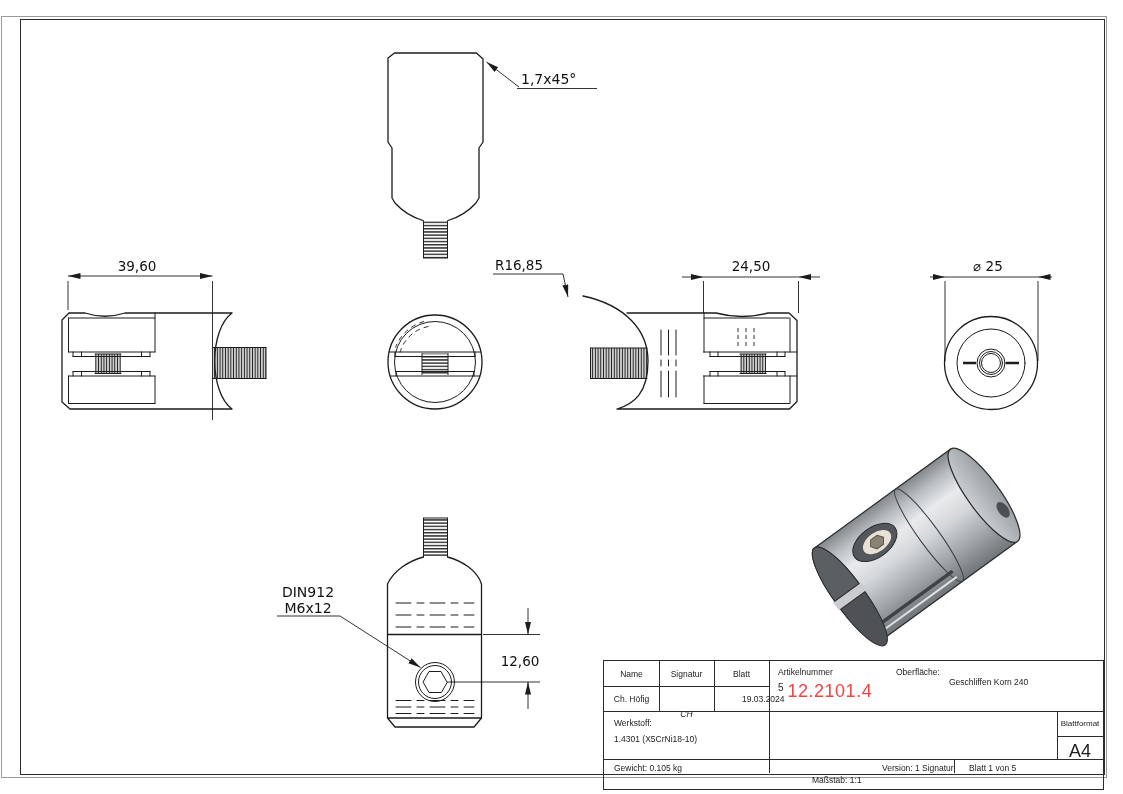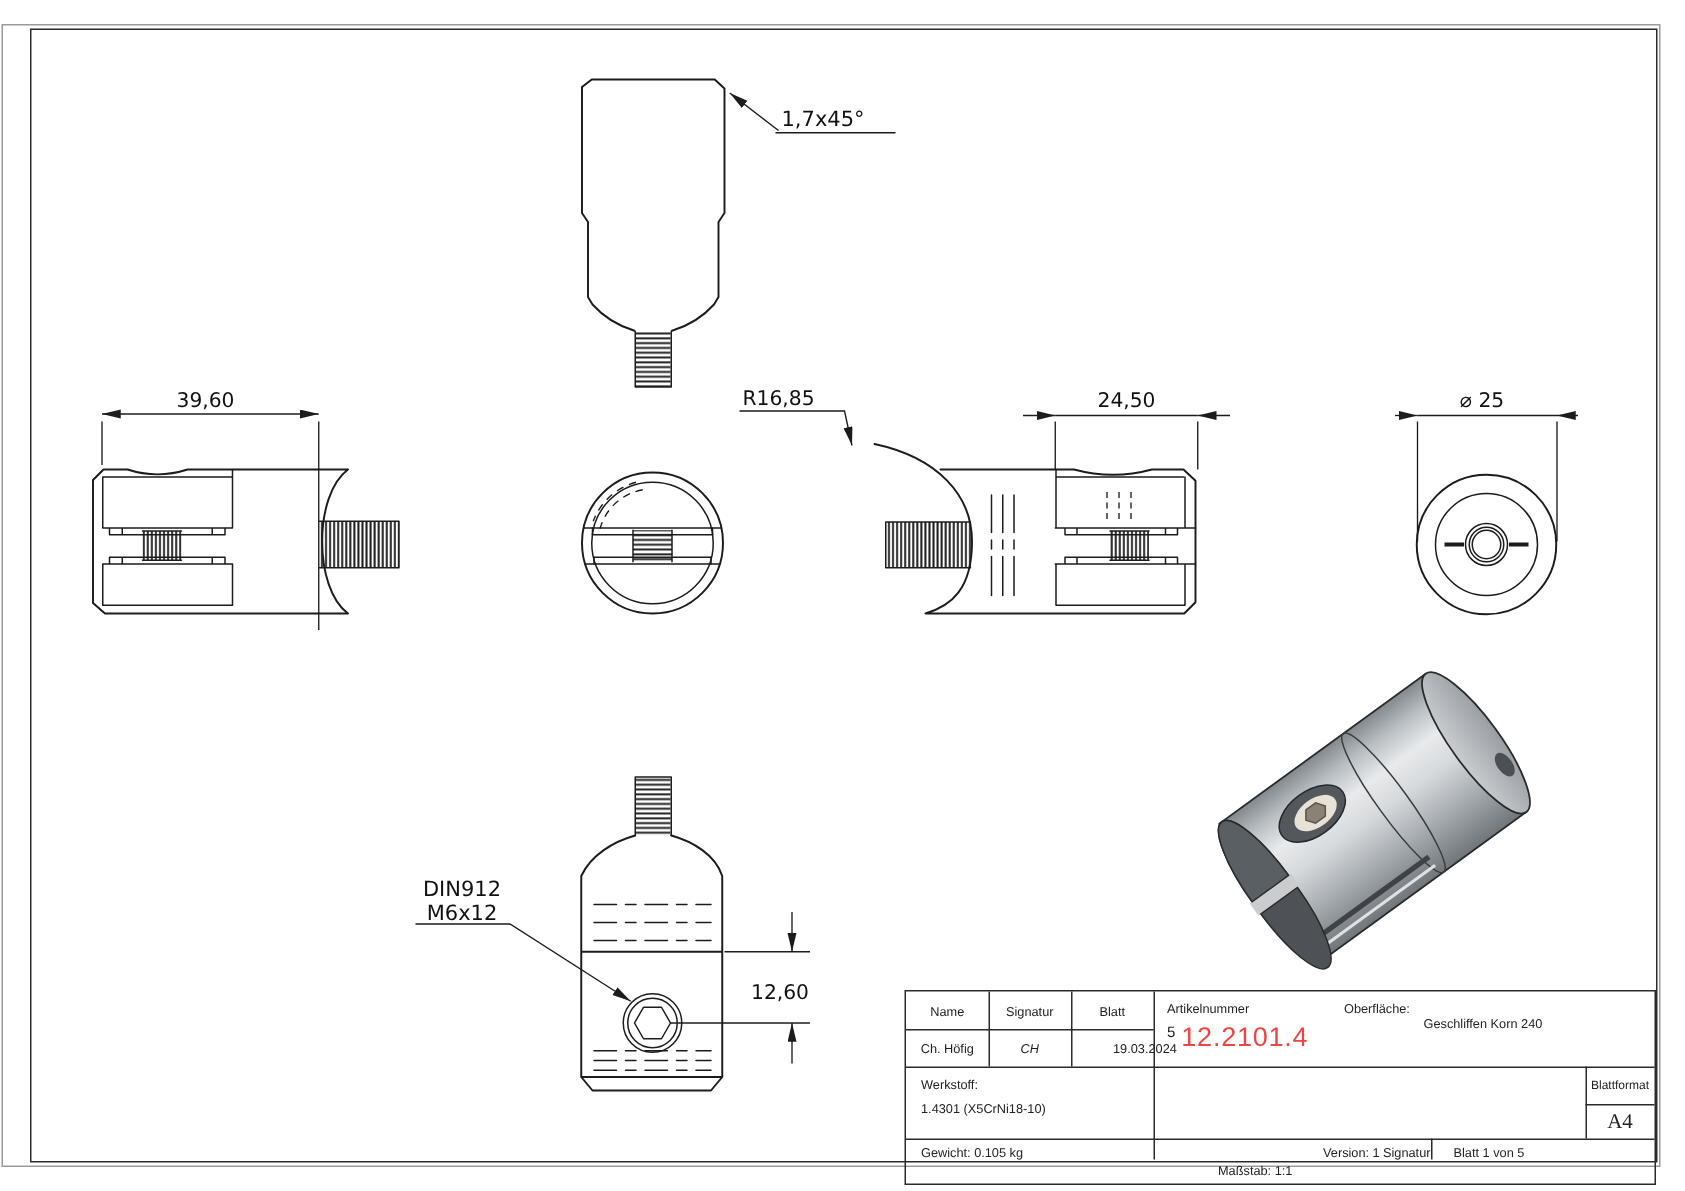--- a/index.html
+++ b/index.html
@@ -16,21 +16,21 @@
   
   .tb{position:absolute;left:603px;top:660px;width:501px;height:130px;border:1.2px solid #2b2b2b;
       box-sizing:border-box;font-size:8.5px;color:#222;}
   .tb .hl,.tb .vl{position:absolute;background:#2b2b2b;}
   .tb .hl{height:1px;}
   .tb .vl{width:1px;}
   .cell{position:absolute;box-sizing:border-box;white-space:nowrap;}
   .ctr{text-align:center;}
   .artnum{font-size:18px;letter-spacing:0.5px;color:#ef4444;}
   .artpre{font-size:10px;vertical-align:6px;margin-right:4px;}
-  .a4{font-size:14px;font-family:Liberation Serif, serif;}
+  .a4{font-size:18px;}
 </style>
 </head>
 <body>
 
 <div class="page">
   <div class="sheet-edge"></div>
   <div class="frame"></div>
 
   <svg class="art" viewBox="0 0 1123 794">
     <defs>
@@ -165,21 +165,21 @@
     <div class="vl" style="left:55px;top:0;height:50px;"></div>
     <div class="vl" style="left:110px;top:0;height:50px;"></div>
     <div class="vl" style="left:165px;top:0;height:112px;"></div>
     <div class="vl" style="left:453px;top:50px;height:48px;"></div>
     <div class="vl" style="left:350px;top:98px;height:14px;"></div>
 
     <div class="cell ctr" style="left:0;top:8px;width:55px;">Name</div>
     <div class="cell ctr" style="left:55px;top:8px;width:55px;">Signatur</div>
     <div class="cell ctr" style="left:110px;top:8px;width:55px;">Blatt</div>
     <div class="cell ctr" style="left:0;top:33px;width:55px;">Ch. Höfig</div>
-    <div class="cell ctr" style="left:55px;top:33px;width:55px;font-style:italic;">CH</div>
+    <div class="cell ctr" style="left:55px;top:48px;width:55px;font-style:italic;">CH</div>
     <div class="cell ctr" style="left:110px;top:33px;width:55px;padding-left:28px;">19.03.2024</div>
 
     <div class="cell" style="left:174px;top:6px;">Artikelnummer</div>
     <div class="cell" style="left:292px;top:6px;">Oberfläche:</div>
     <div class="cell" style="left:345px;top:16px;">Geschliffen Korn 240</div>
     <div class="cell" style="left:174px;top:20px;">
       <span class="artpre">5</span><span class="artnum">12.2101.4</span>
     </div>
 
     <div class="cell" style="left:10px;top:57px;">Werkstoff:</div>

